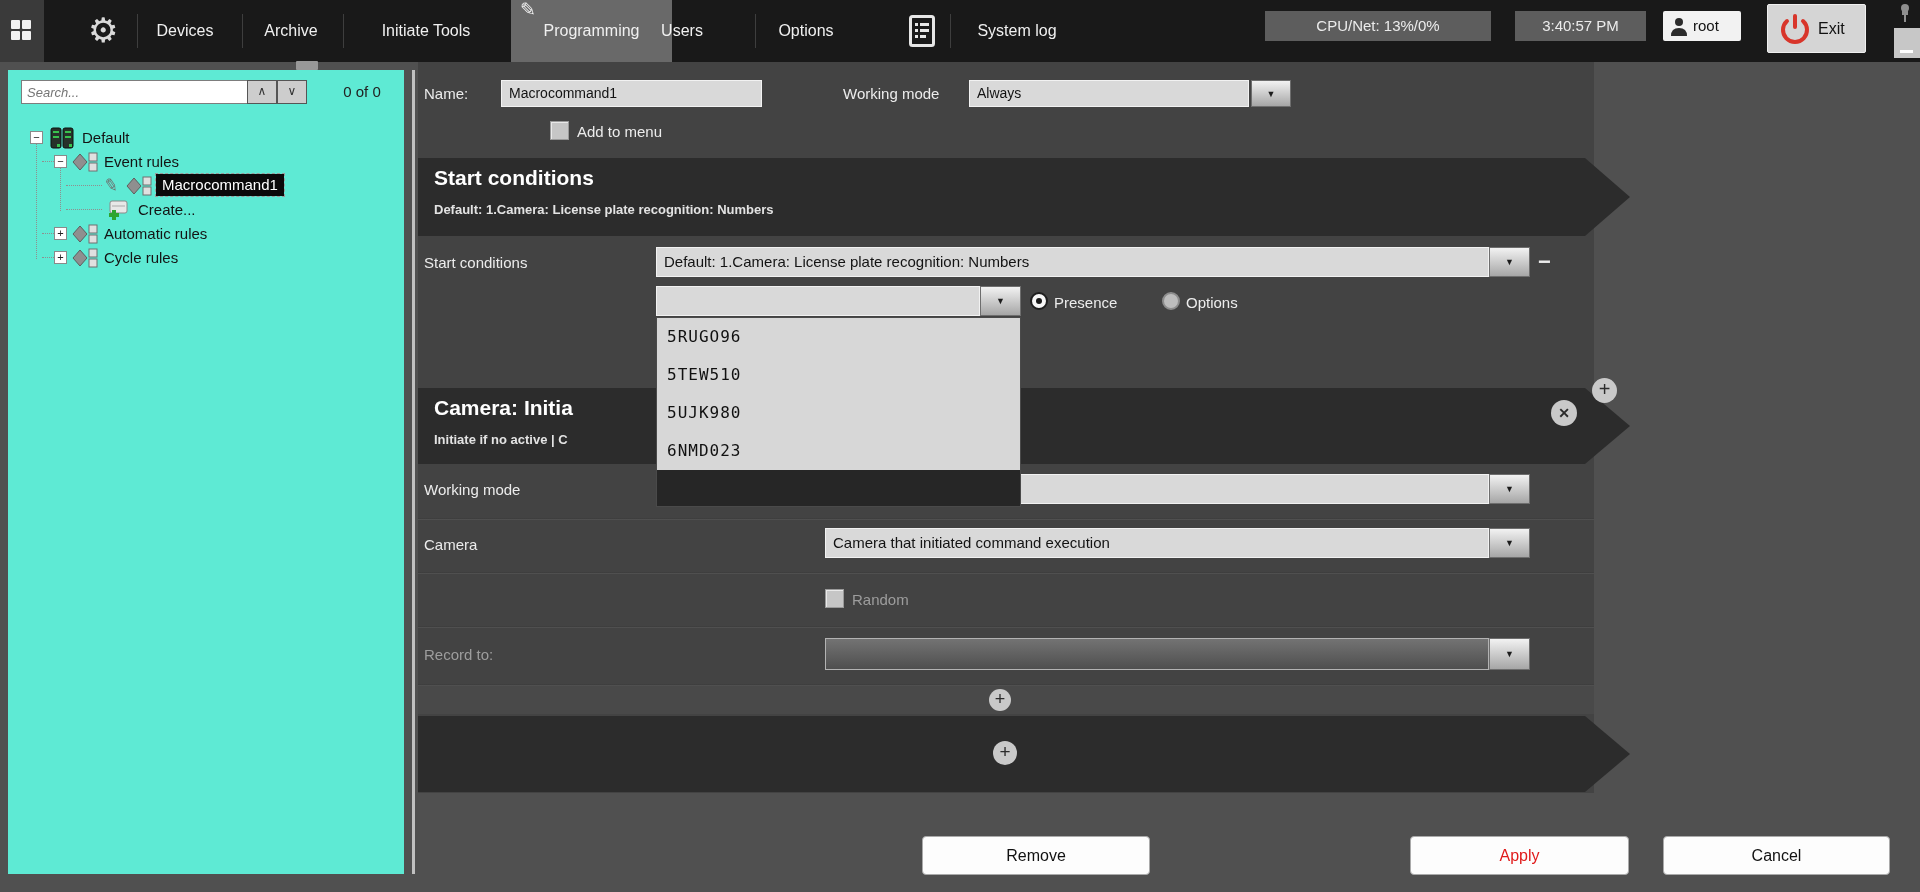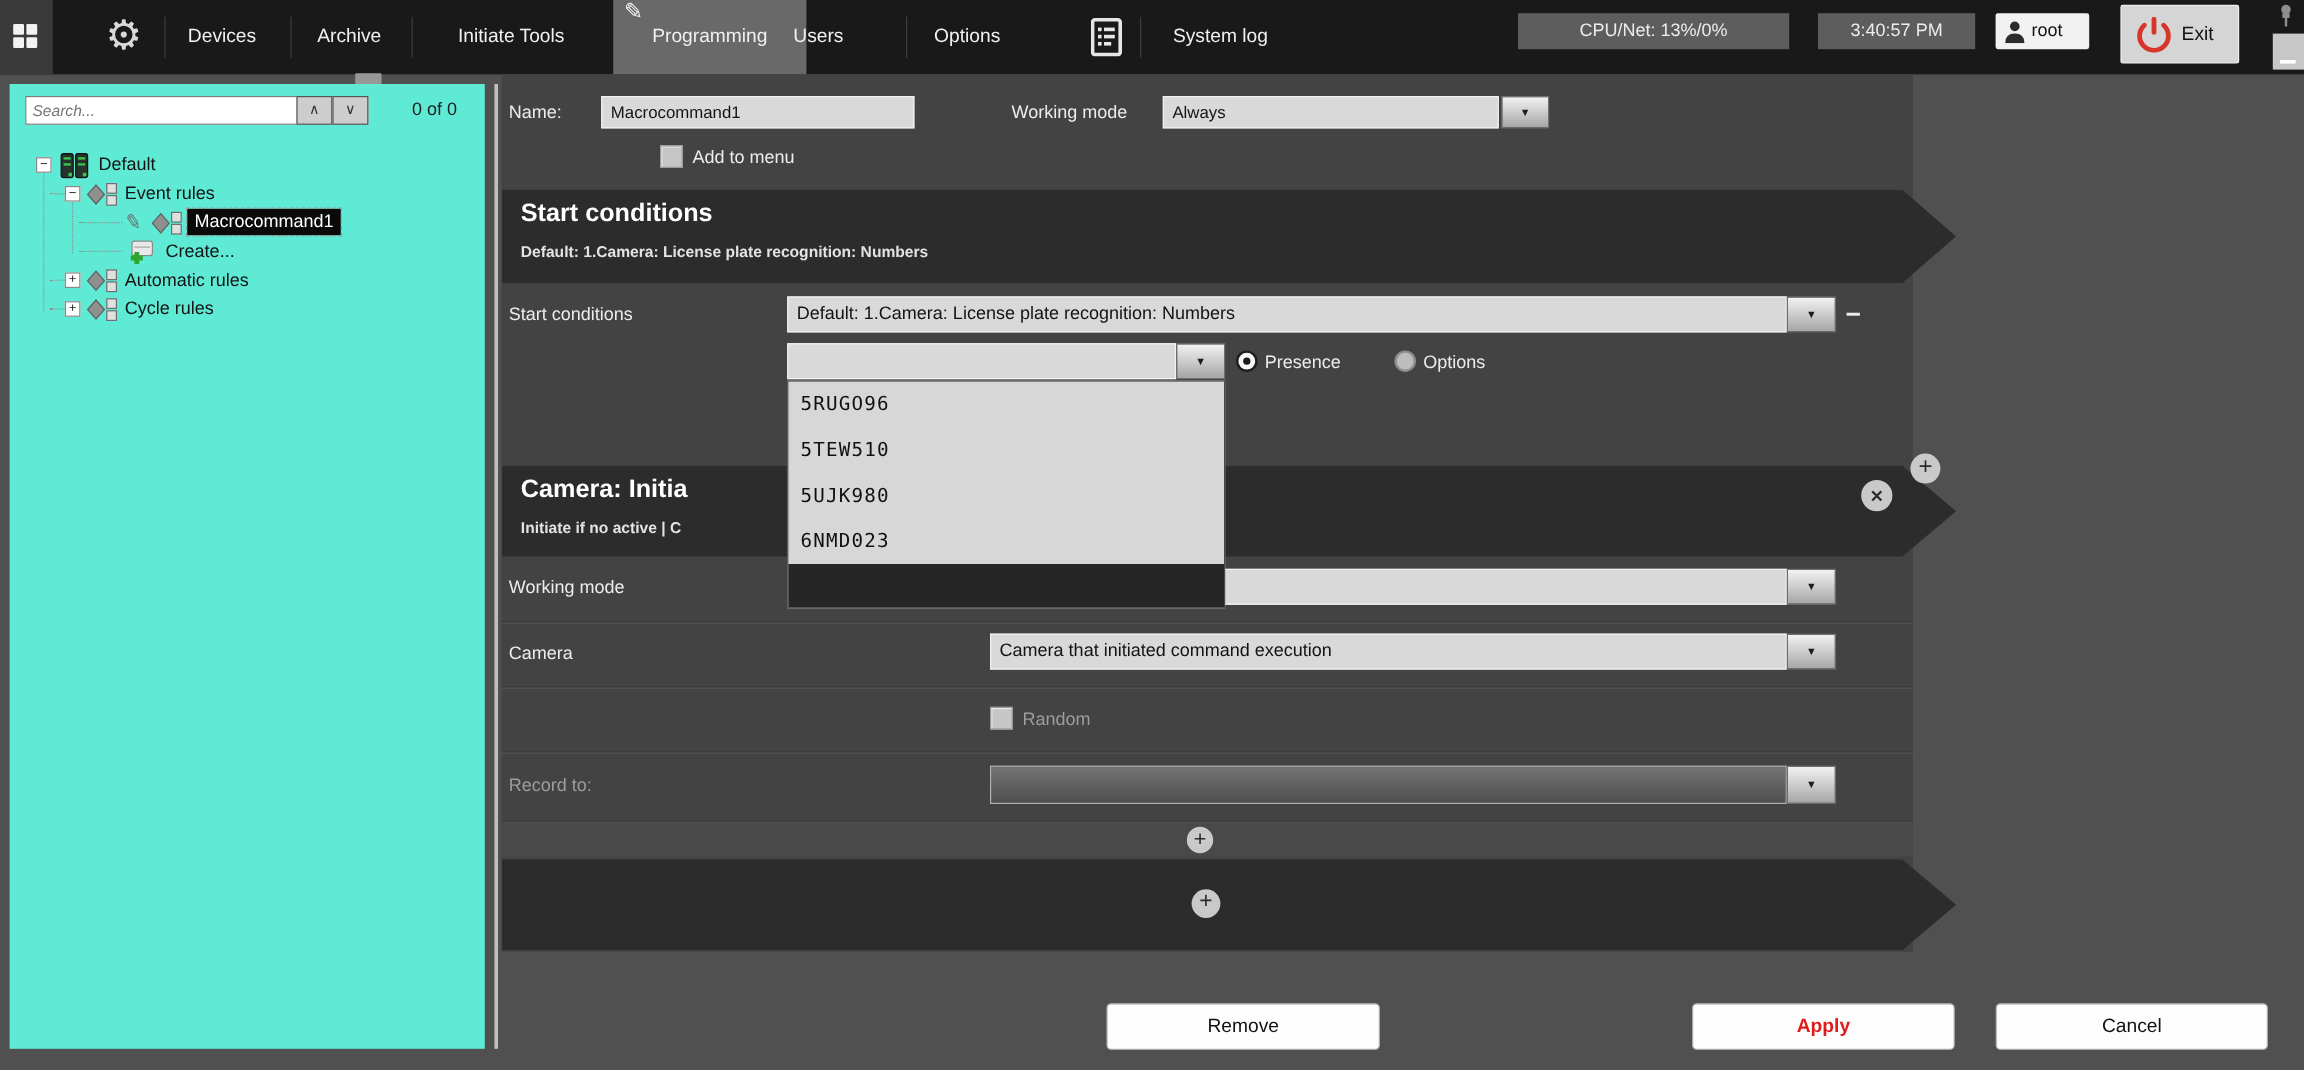--- a/index.html
+++ b/index.html
@@ -309,16 +309,16 @@
 
   <div class="abs popup" style="left:656px;top:317px;width:365px;height:190px">
     <div class="popup-item">5RUGO96</div>
     <div class="popup-item">5TEW510</div>
     <div class="popup-item">5UJK980</div>
     <div class="popup-item">6NMD023</div>
     <div class="popup-dark"></div>
   </div>
 
   <div class="abs footbtn" style="left:922px;top:836px;width:228px;height:39px">Remove</div>
-  <div class="abs footbtn" style="left:1410px;top:836px;width:219px;height:39px;color:#e01b1b;font-weight:bold">Apply</div>
+  <div class="abs footbtn" style="left:1410px;top:836px;width:219px;height:39px;color:#e01b1b;font-weight:normal">Apply</div>
   <div class="abs footbtn" style="left:1663px;top:836px;width:227px;height:39px">Cancel</div>
 
 </div>
 
 </body></html>

